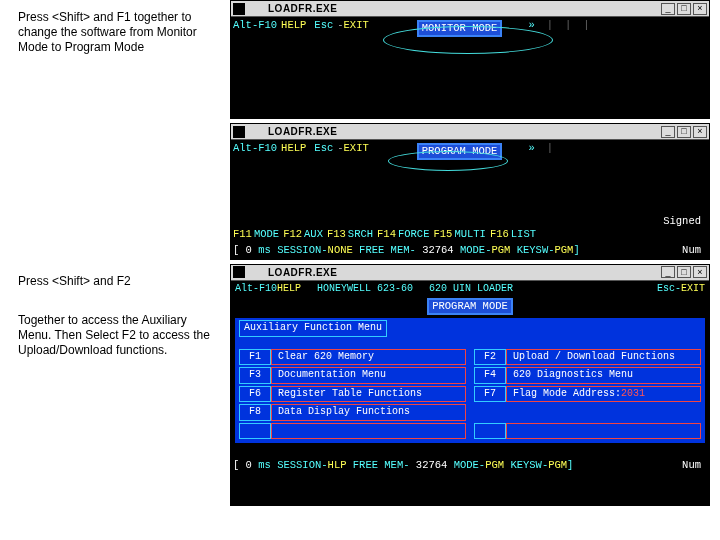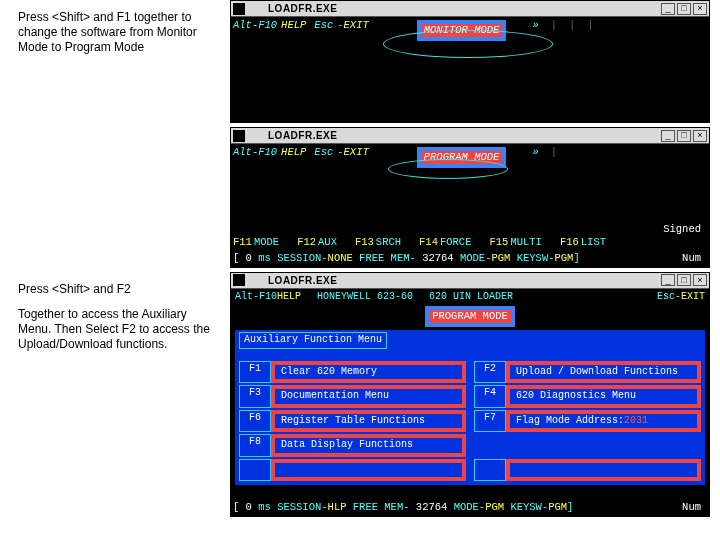--- a/index.html
+++ b/index.html
@@ -16,37 +16,37 @@
   .tb-title { flex:1; font-weight:bold; letter-spacing:0.5px; }
   .tb-btns { display:flex; gap:2px; }
   .tb-btn { display:inline-flex; align-items:center; justify-content:center; width:14px; height:12px; background:#ddd; border:1px solid #555; font-size:9px; line-height:1; }
   .term-area { background:#000; font-family:"Courier New",monospace; font-size:10.5px; line-height:1.25; padding:2px; min-height:80px; color:#aaa; }
   .term-tall { min-height:224px; }
   .yellow { color:#ffff55; }
   .cyan { color:#55ffff; }
   .white { color:#fff; }
   .red { color:#ff5555; }
 
-  .bluebar { display:inline-block; margin:1px 0; color:#fff; background:#ef4444; padding:0 3px; border:4px solid #3b82f6; }
+  .bluebar { display:inline-block; margin:1px 0; color:#fff; background:#1d4ed8; padding:0 3px; border:2px solid #3b82f6; }
   .segline { display:flex; flex-wrap:wrap; gap:0; }
-  .segline span { margin-right:4px;font-style:italic; }
+  .segline span { margin-right:4px; }
   .pipe { color:#666; margin:0 8px; }
   .ellipse { display:inline-block; width:170px; height:28px; border:1px solid #4dd; border-radius:50%; position:relative; top:8px; }
   .ellipse-small { width:120px; height:20px; top:4px;}
-  .funcbar { display:flex; flex-wrap:wrap;gap:14px; }
+  .funcbar { display:flex; flex-wrap:wrap; }
   .funcbar span { margin-right:2px; }
   .statusline { color:#fff; margin-top:2px; }
 
   
   .blue-screen { background:#0033dd; margin:2px; padding:2px 4px 4px 4px; }
   .aux-title { border:1px solid #3cf; padding:1px 4px; display:inline-block; color:#fff; margin-bottom:12px; font-size:10px; }
   .menu-grid { display:grid; grid-template-columns:1fr 1fr; gap:2px 8px; }
   .menu-row { display:flex; align-items:stretch; }
   .key-box { border:1px solid #3cf; padding:1px 0; color:#fff; width:32px; text-align:center; font-size:10px; }
-  .label-box { border:4px solid #ef4444; padding:1px 6px; color:#fff; flex:1; font-size:10px; white-space:nowrap; overflow:hidden; display:flex; align-items:center;}
+  .label-box { border:1px solid #ef4444; padding:1px 6px; color:#fff; flex:1; font-size:10px; white-space:nowrap; overflow:hidden; display:flex; align-items:center;}
   .topline3 { display:flex; gap:16px; font-size:10px; color:#55ffff; padding:0 2px;}
 </style>
 </head>
 <body>
 
 <div class="layout">
 
   <div class="row">
     <div class="left-text">Press &lt;Shift&gt; and F1 together to change the software from Monitor Mode to Program Mode</div>
     <div class="right-term">
@@ -119,21 +119,21 @@
           </div>
         </div>
       </div>
 
     </div>
   </div>
 
   <div class="row">
     <div class="left-text">
       <p>Press &lt;Shift&gt; and F2</p>
-      <p style="margin-top:10px;">Together to access the Auxiliary Menu.  Then Select F2 to access the Upload/Download functions.</p>
+      <p style="margin-top:24px;">Together to access the Auxiliary Menu.  Then Select F2 to access the Upload/Download functions.</p>
     </div>
     <div class="right-term">
 
       <div class="win">
         <div class="titlebar">
           <span class="tb-ico"></span>
           <span class="tb-title">LOADFR.EXE</span>
           <span class="tb-btns">
             <span class="tb-btn">_</span>
             <span class="tb-btn">□</span>

